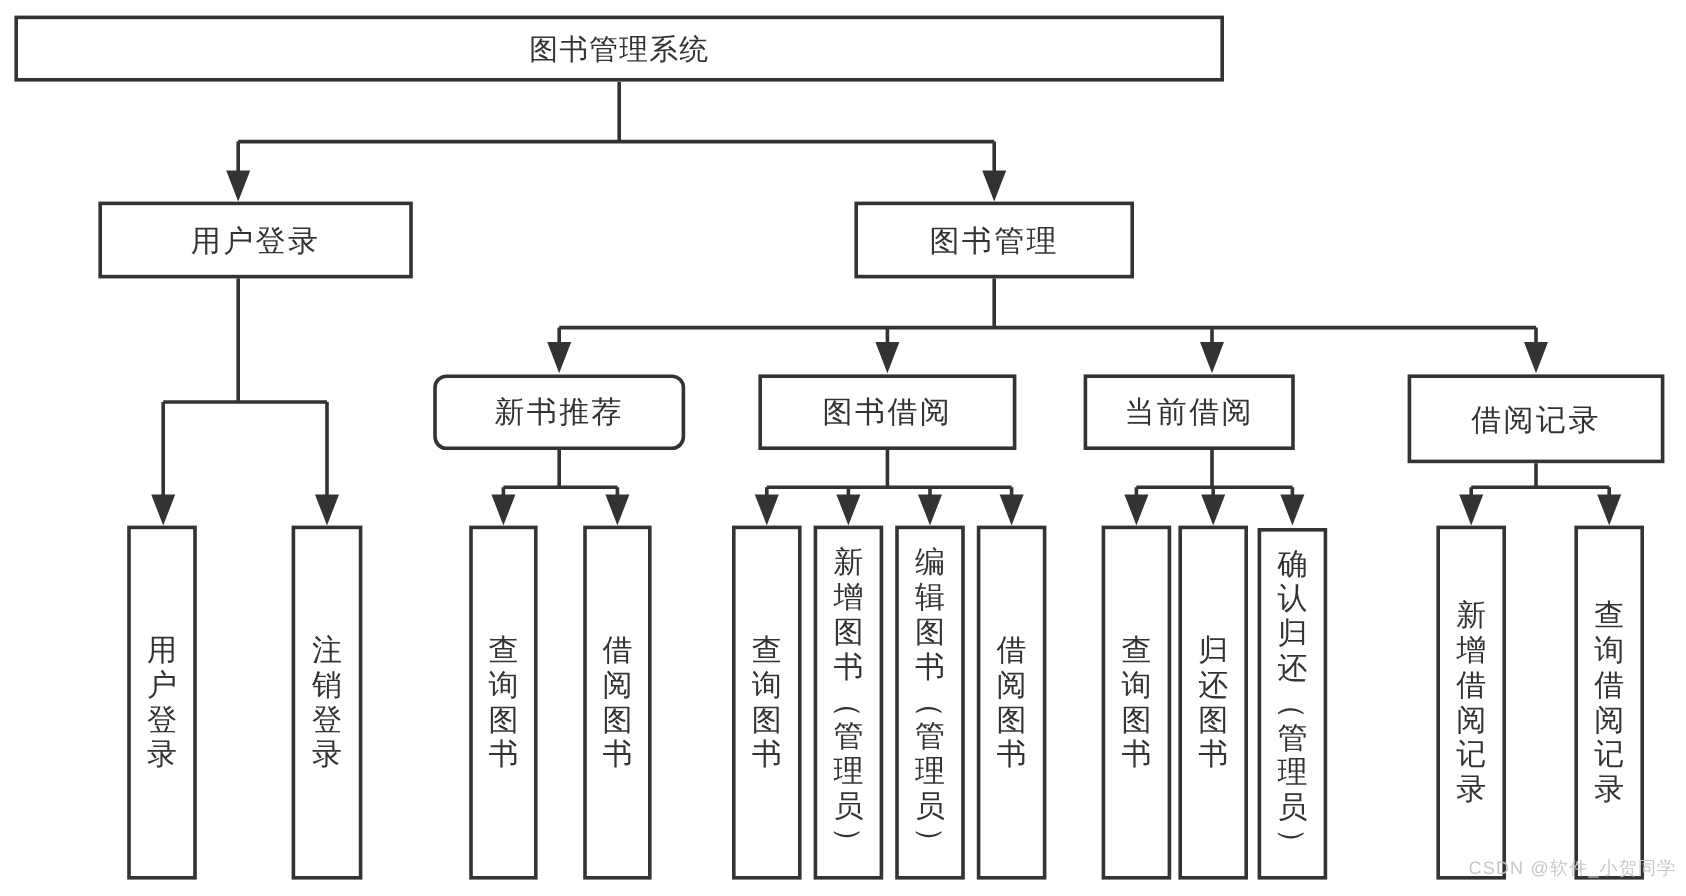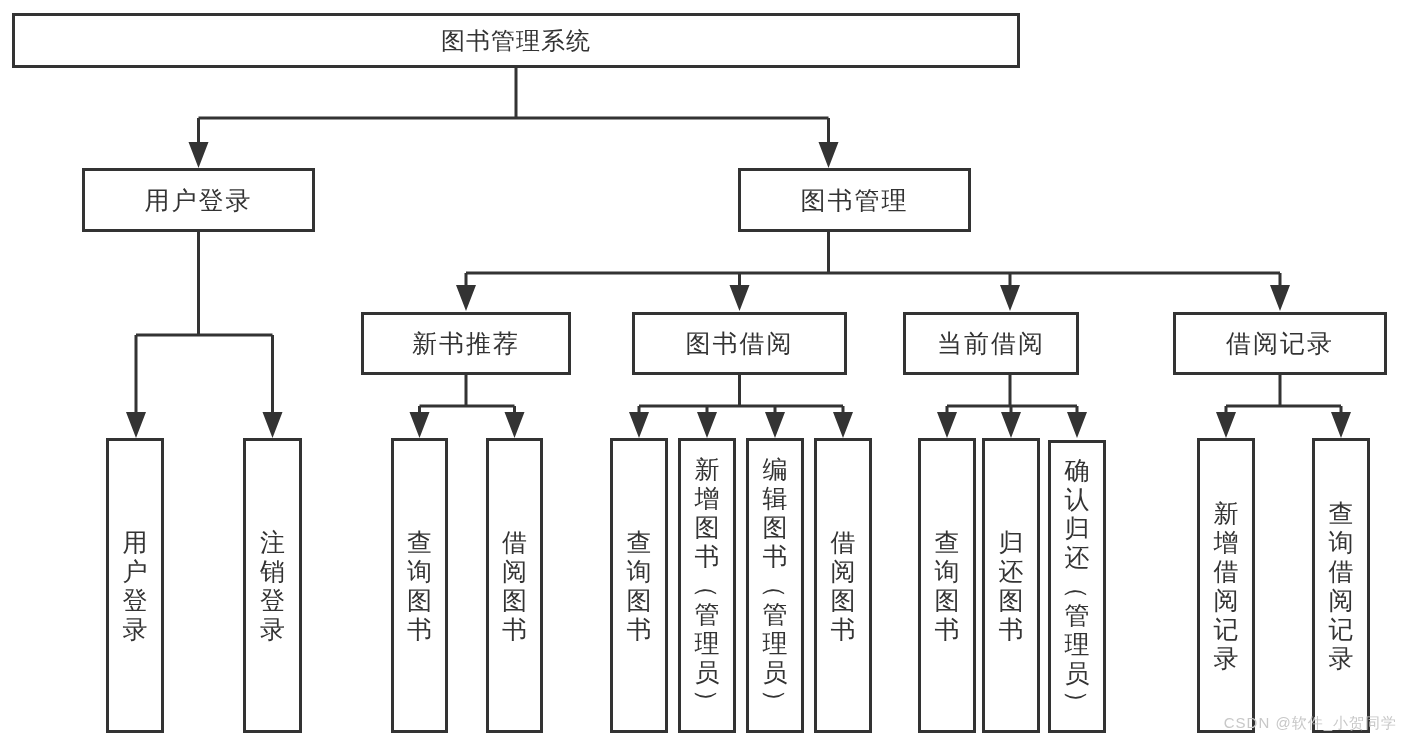--- a/index.html
+++ b/index.html
@@ -101,37 +101,37 @@
              M1001 412 L1021 412 L1011 438 Z
              M1067 412 L1087 412 L1077 438 Z
              M1216 412 L1236 412 L1226 438 Z
              M1331 412 L1351 412 L1341 438 Z"></path>
   </svg>
 
   <div class="box" style="left:12px; top:13px; width:1008px; height:55px;">
     <span class="hlabel root-label">图书管理系统</span>
   </div>
 
-  <div class="box" style="left:82px; top:168px; width:233px; height:64px;">
+  <div class="box" style="left:82px; top:168px; width:262px; height:64px;">
     <span class="hlabel">用户登录</span>
   </div>
-  <div class="box" style="left:712px; top:168px; width:233px; height:64px;margin-left:26px;">
+  <div class="box" style="left:712px; top:168px; width:233px; height:64px;">
     <span class="hlabel">图书管理</span>
   </div>
 
-  <div class="box" style="left:361px; top:312px; width:210px; height:63px;">
+  <div class="box" style="left:361px; top:312px; width:210px; height:63px;border-radius:11px;">
     <span class="hlabel">新书推荐</span>
   </div>
   <div class="box" style="left:632px; top:312px; width:215px; height:63px;">
     <span class="hlabel">图书借阅</span>
   </div>
   <div class="box" style="left:903px; top:312px; width:176px; height:63px;">
     <span class="hlabel">当前借阅</span>
   </div>
-  <div class="box" style="left:1173px; top:312px; width:214px; height:63px;">
+  <div class="box" style="left:1173px; top:312px; width:214px; height:74px;">
     <span class="hlabel">借阅记录</span>
   </div>
 
   <div class="box" style="left:106px; top:438px; width:58px; height:295px;">
     <div class="vtext">
         <div class="vchar">用</div>
         <div class="vchar">户</div>
         <div class="vchar">登</div>
         <div class="vchar">录</div>
       </div>

